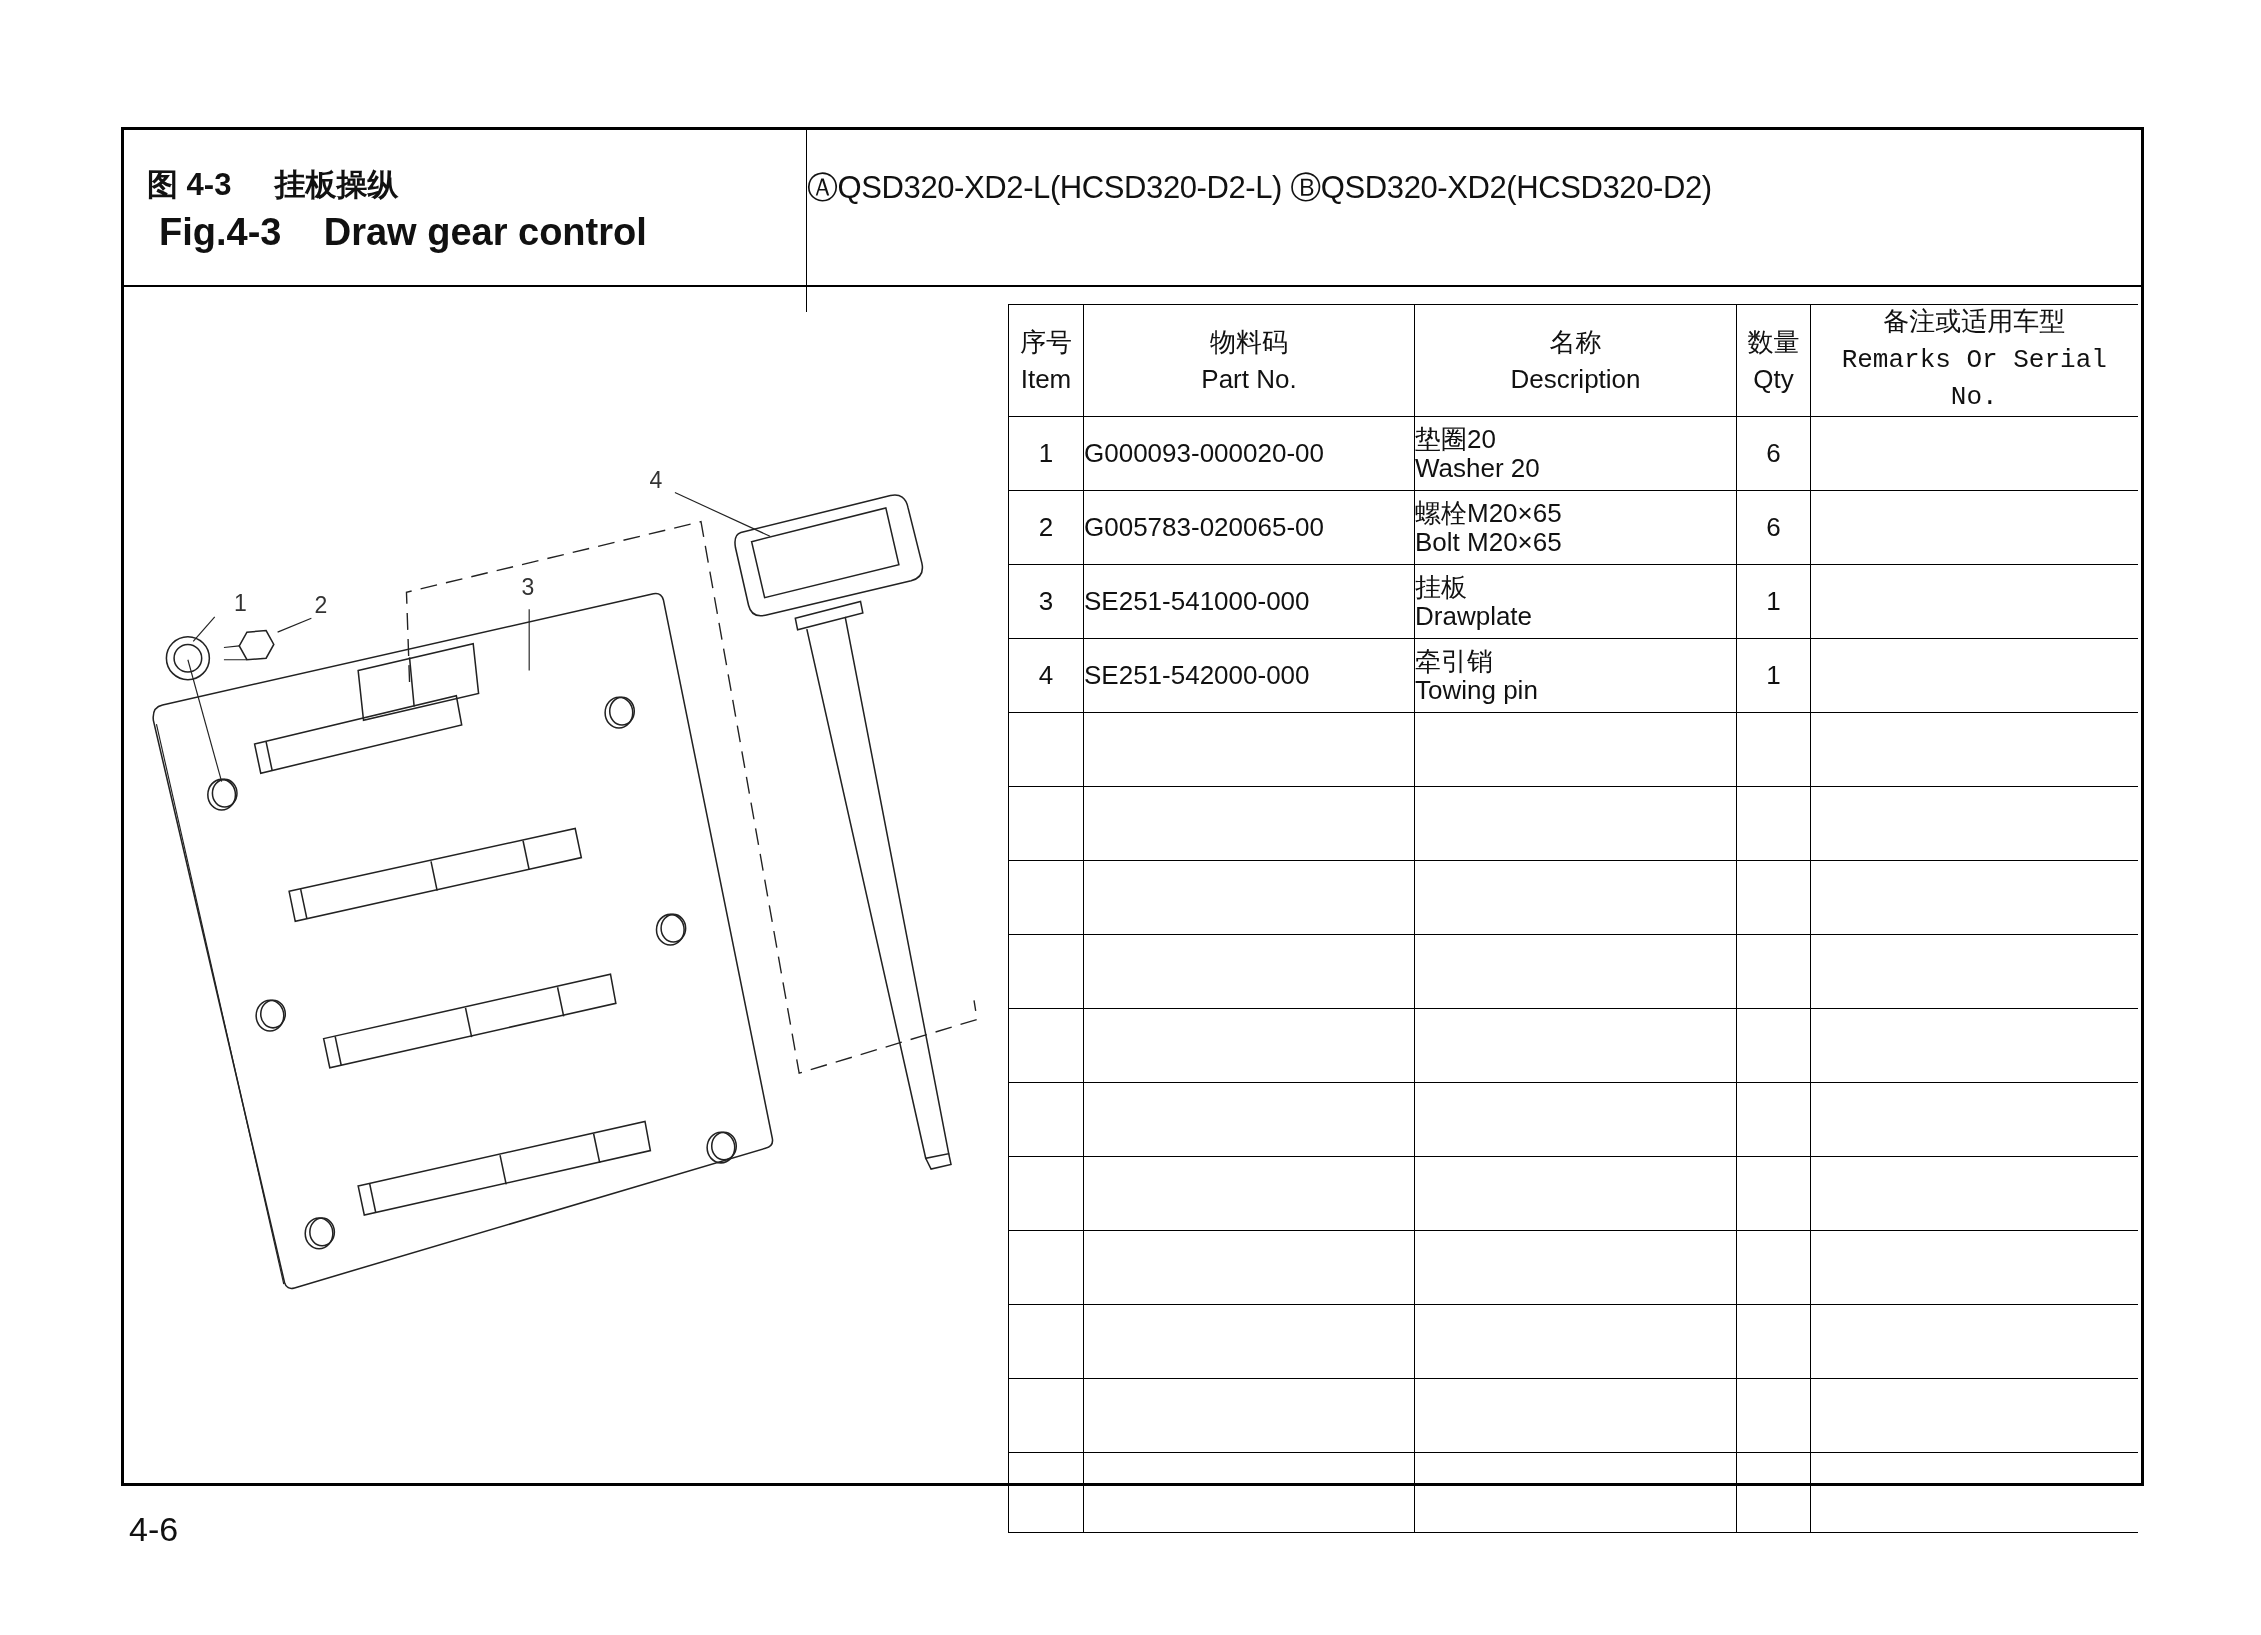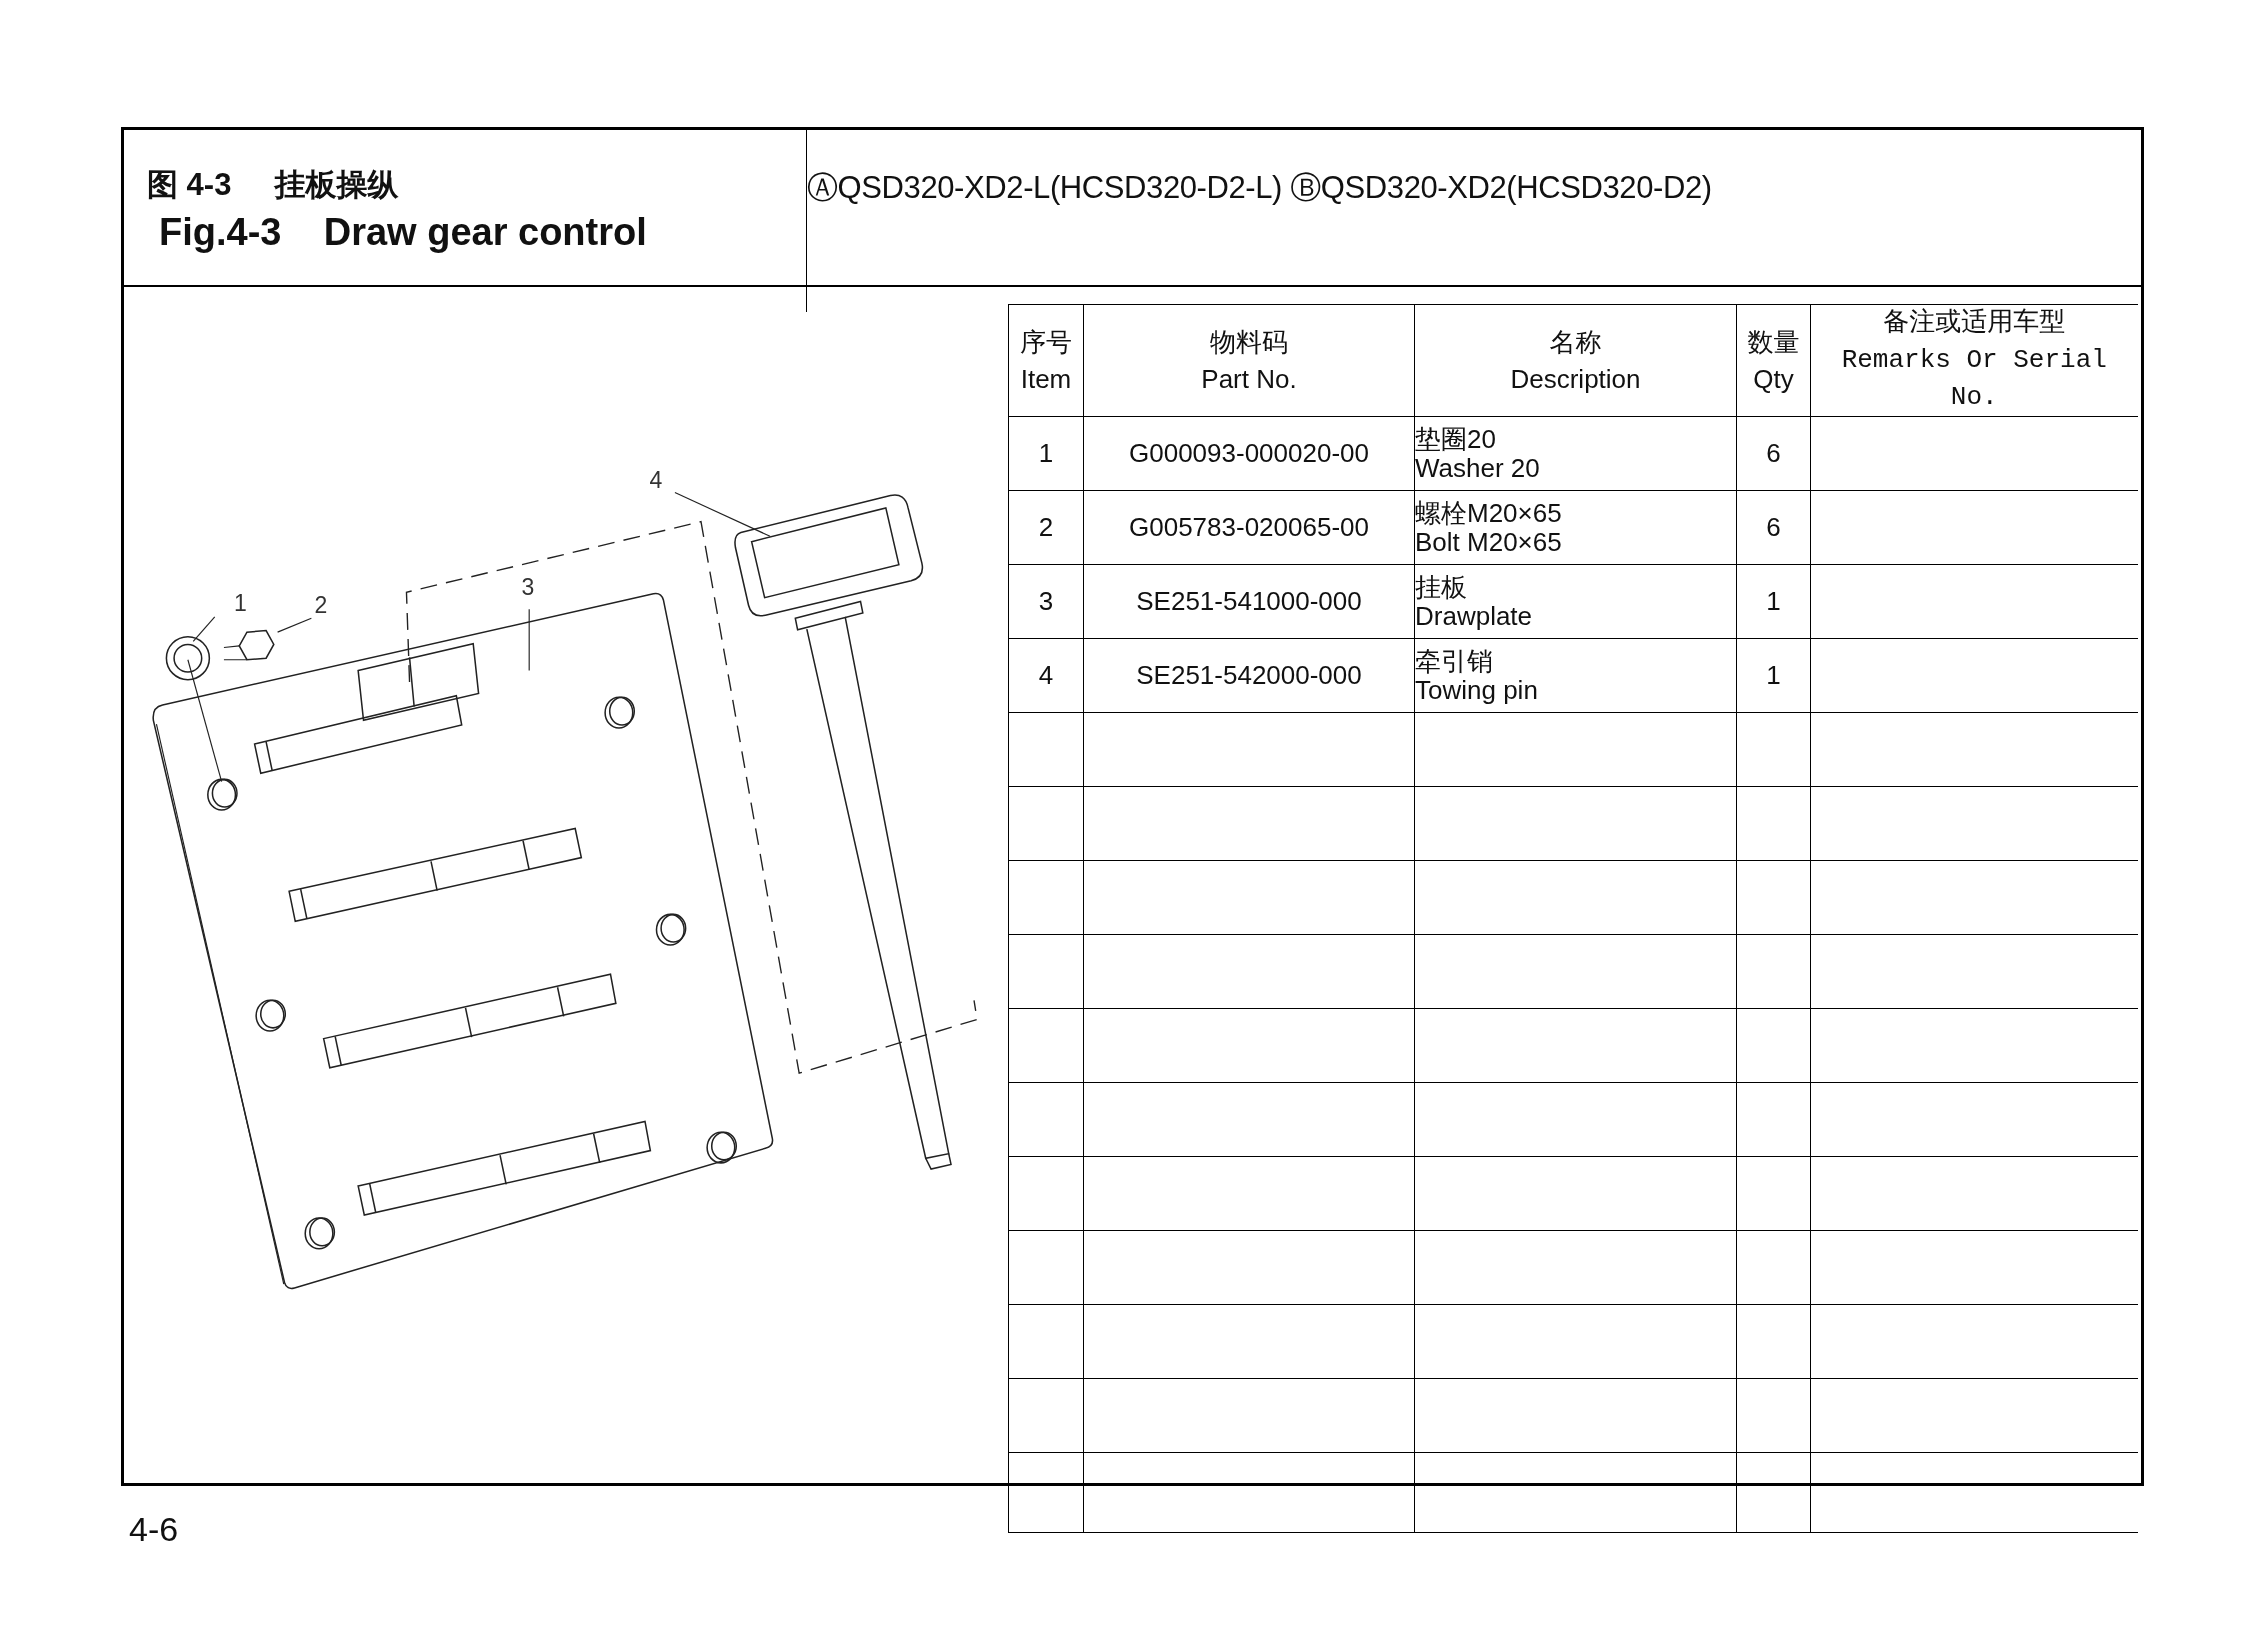--- a/index.html
+++ b/index.html
@@ -10,21 +10,21 @@
   .hdr-line{position:absolute;left:0;right:0;top:155px;border-top:2.3px solid #000;}
   .title-cn{position:absolute;left:23px;top:34px;font-size:31px;font-weight:bold;white-space:pre;}
   .title-en{position:absolute;left:23px;top:81px;font-size:38px;font-weight:bold;white-space:pre;margin-left:12px;}
   .models{position:absolute;left:0;right:0;top:41px;font-size:31px;line-height:34px;letter-spacing:-0.4px;}
   .drawing{position:absolute;left:0;top:157px;width:884px;height:1198px;}
   table.parts{position:absolute;left:884px;top:174px;border-collapse:collapse;table-layout:fixed;}
   table.parts td, table.parts th{border:1.5px solid #000;font-weight:normal;font-size:26px;padding:0;box-sizing:border-box;}
   table.parts th{height:91px;text-align:center;line-height:37px;}
   table.parts td{height:74px;}
   td.c{text-align:center;}
-  td.pn{padding-left:15.3px;text-align:center;}
+  td.pn{padding-left:15.3px;}
   td.desc{padding-left:17px;line-height:29px;}
   .page-no{position:absolute;left:129px;top:1510px;font-size:34px;}
   .border-right-none{border-right:none !important;font-family:Liberation Mono, monospace;}
 </style>
 </head>
 <body>
 
 <div class="frame">
   <div class="hdr-left">
     <div class="title-cn">图 4-3     挂板操纵</div>

